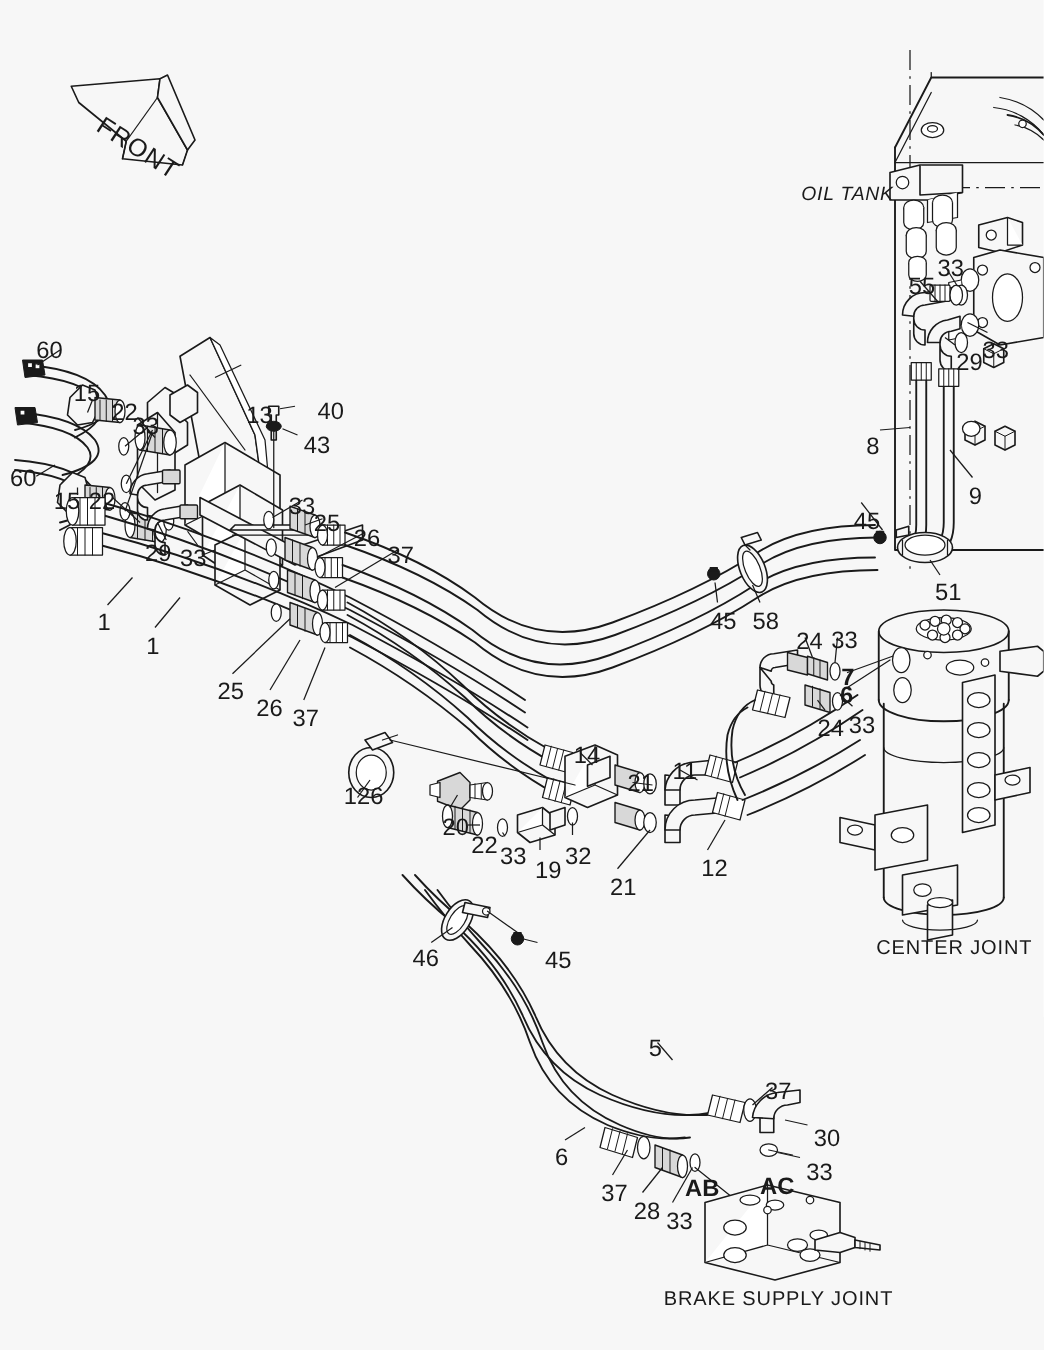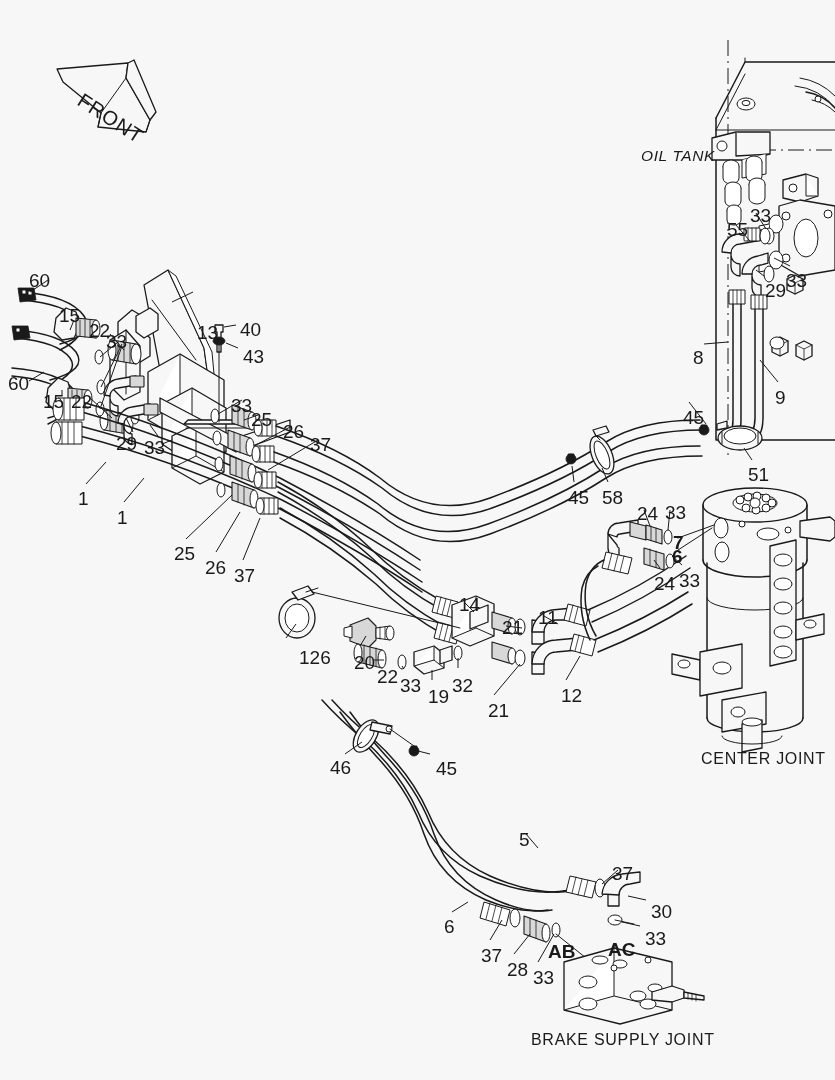--- a/index.html
+++ b/index.html
@@ -566,32 +566,32 @@
       <div class="lbl" style="left: 29px; top: 271px;">60</div>
       <div class="lbl" style="left: 59px; top: 306px;">15</div>
       <div class="lbl" style="left: 89px; top: 321px;">22</div>
       <div class="lbl" style="left: 106px; top: 332px;">33</div>
       <div class="lbl" style="left: 8px; top: 374px;">60</div>
       <div class="lbl" style="left: 43px; top: 392px;">15</div>
       <div class="lbl" style="left: 71px; top: 392px;">22</div>
       <div class="lbl" style="left: 116px; top: 434px;">29</div>
       <div class="lbl" style="left: 144px; top: 438px;">33</div>
       <div class="lbl" style="left: 197px; top: 287px; margin-top: 36px;">13</div>
-      <div class="lbl" style="left: 240px; top: 320px; text-align: center;">40</div>
+      <div class="lbl" style="left: 254px; top: 320px; text-align: center;">40</div>
       <div class="lbl" style="left: 243px; top: 347px;">43</div>
       <div class="lbl" style="left: 231px; top: 396px;">33</div>
       <div class="lbl" style="left: 251px; top: 410px;">25</div>
       <div class="lbl" style="left: 283px; top: 422px;">26</div>
       <div class="lbl" style="left: 310px; top: 435px;">37</div>
       <div class="lbl" style="left: 78px; top: 489px;">1</div>
       <div class="lbl" style="left: 117px; top: 508px;">1</div>
       <div class="lbl" style="left: 174px; top: 544px;">25</div>
       <div class="lbl" style="left: 205px; top: 558px;">26</div>
       <div class="lbl" style="left: 234px; top: 566px;">37</div>
-      <div class="lbl" style="left: 275px; top: 648px; margin-left: 24px;">126</div>
+      <div class="lbl" style="left: 275px; top: 628px;">126</div>
       <div class="lbl" style="left: 354px; top: 653px;">20</div>
       <div class="lbl" style="left: 377px; top: 667px;">22</div>
       <div class="lbl" style="left: 400px; top: 676px;">33</div>
       <div class="lbl" style="left: 428px; top: 687px;">19</div>
       <div class="lbl" style="left: 452px; top: 676px;">32</div>
       <div class="lbl" style="left: 459px; top: 595px;">14</div>
       <div class="lbl" style="left: 502px; top: 618px;">21</div>
       <div class="lbl" style="left: 488px; top: 701px;">21</div>
       <div class="lbl" style="left: 538px; top: 608px;">11</div>
       <div class="lbl" style="left: 561px; top: 686px;">12</div>

